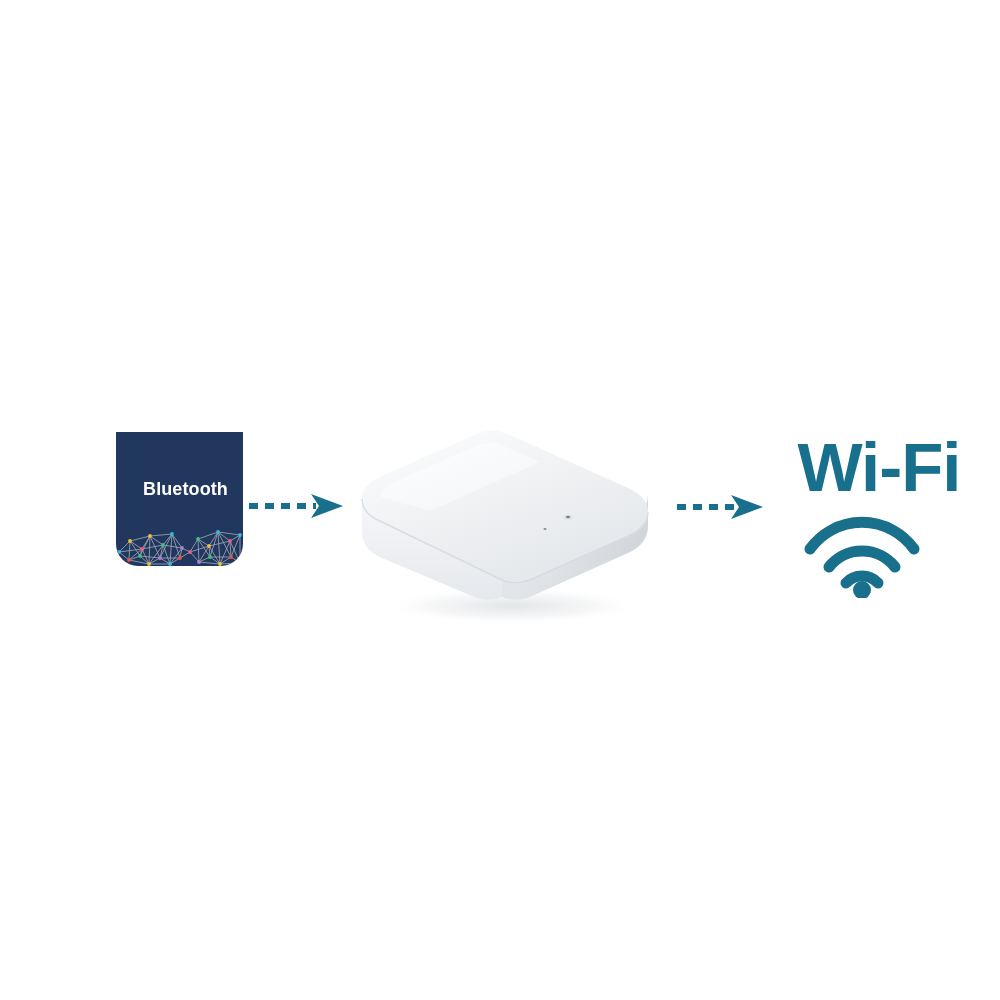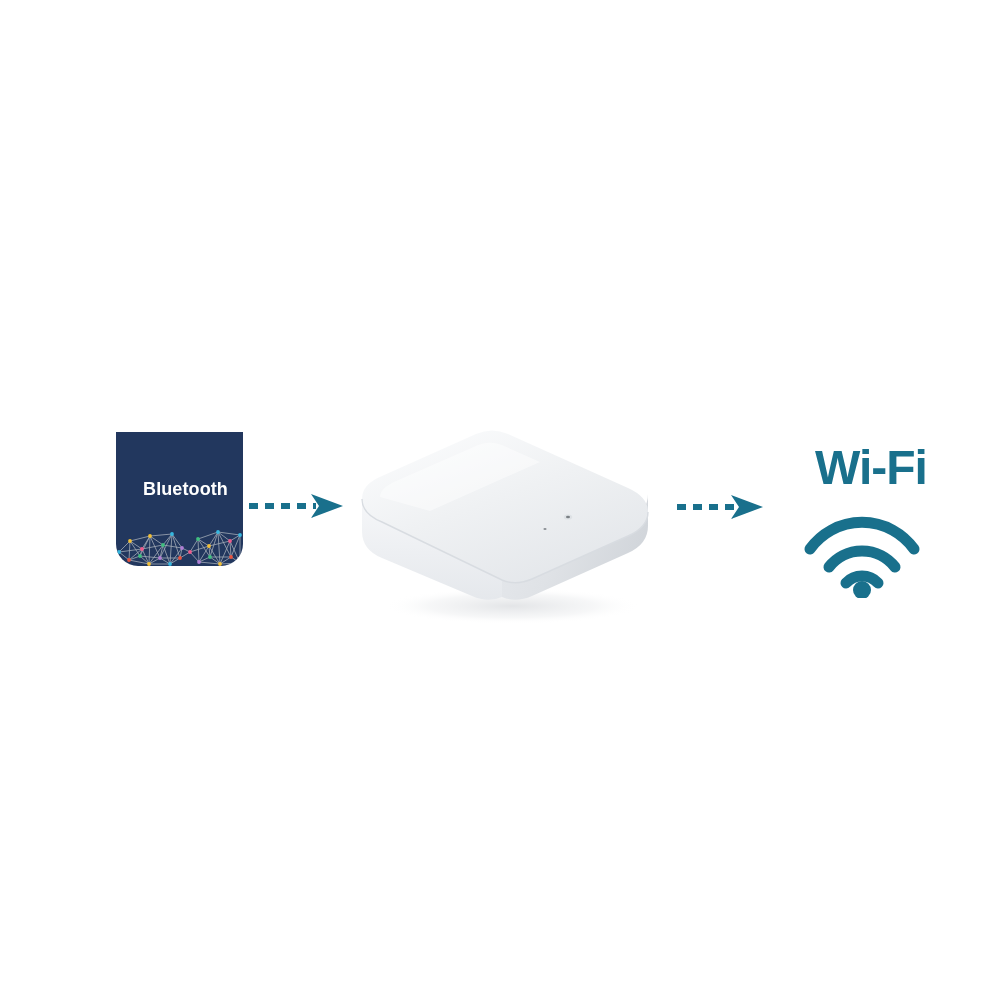--- a/index.html
+++ b/index.html
@@ -75,28 +75,28 @@
   
   #wifi-block {
     position: absolute;
     left: 752px;
     top: 428px;
     width: 222px;
     height: 172px;
   }
   #wifi-wordmark {
     position: absolute;
-    left: 8px;
+    left: 16px;
     top: 0;
     width: 222px;
     text-align: center;
     color: #19708C;
     font-family: "Liberation Sans", sans-serif;
     font-weight: bold;
-    font-size: 48px;
+    font-size: 69px;
     line-height: 80px;
     letter-spacing: -1px;
     white-space: nowrap;
   }
   #wifi-signal-icon {
     position: absolute;
     left: 50px;
     top: 84px;
     width: 120px;
     height: 86px;

